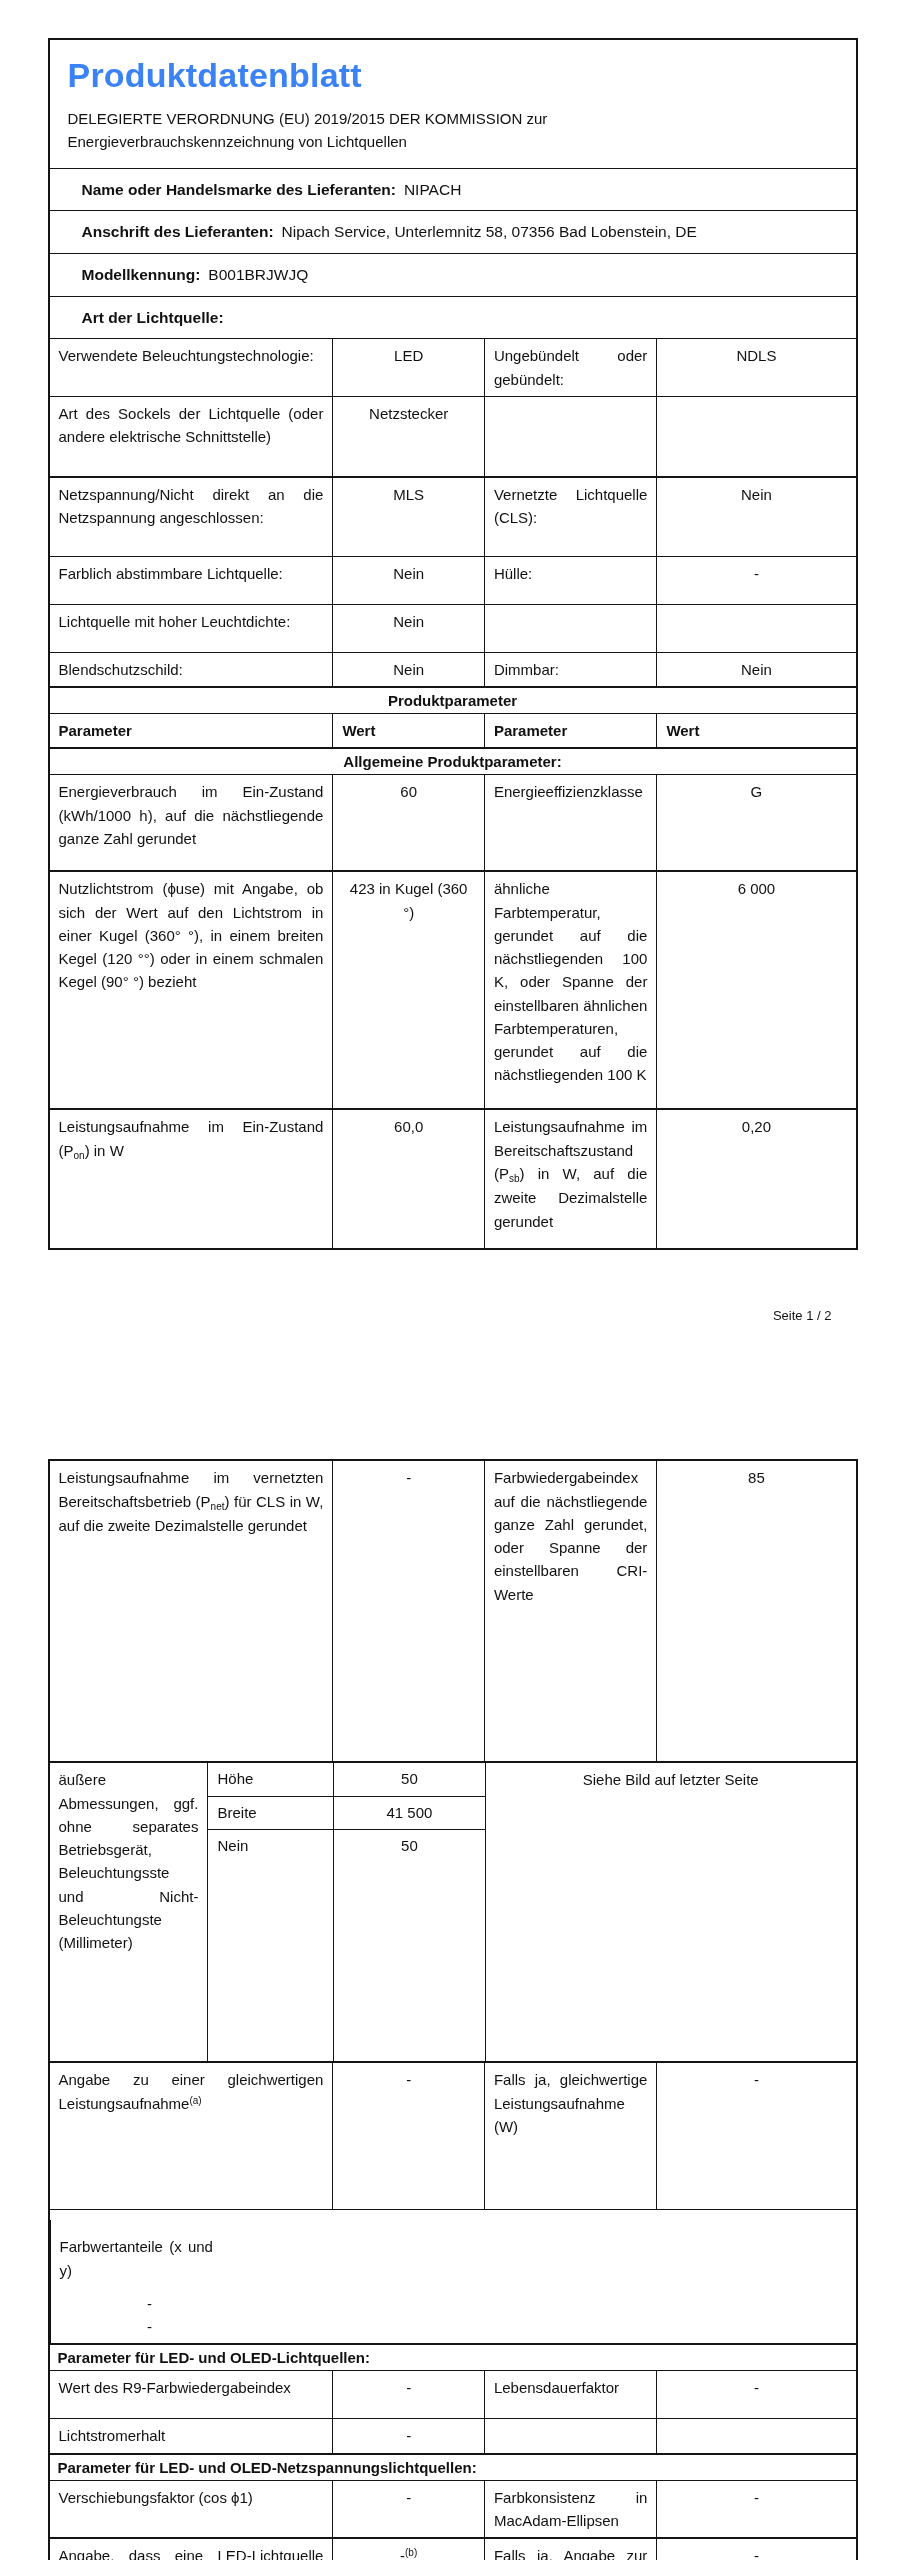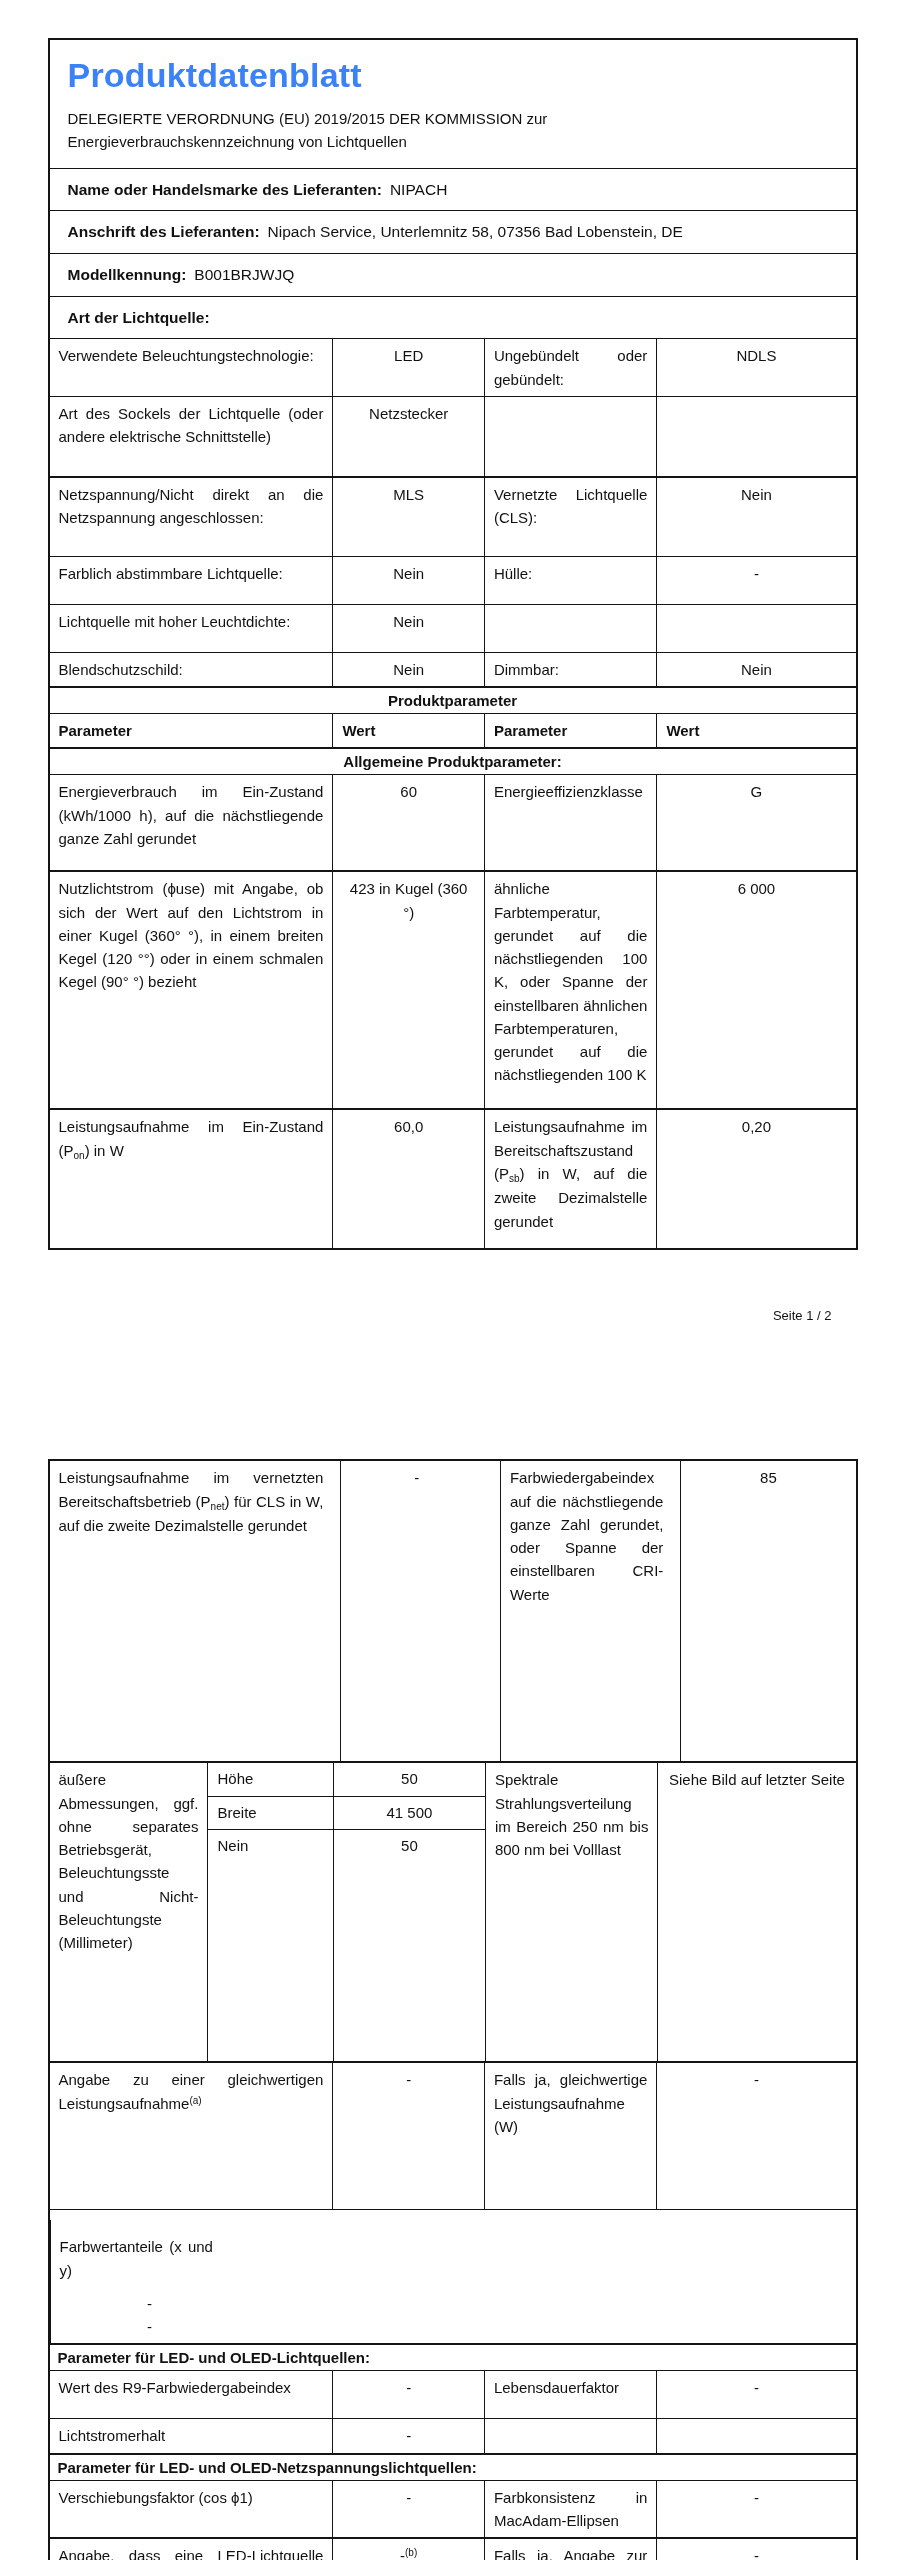--- a/index.html
+++ b/index.html
@@ -8,21 +8,21 @@
     font-family:"Liberation Sans","DejaVu Sans",sans-serif;
     color:#111;position:relative;
   }
   .canvas{width:905px;min-height:2560px;background:#fff;outline:1px solid #ececec;box-sizing:border-box;}
   .sheet{width:810px;margin:0 auto;}
   .tbl{border:2px solid #141414;box-sizing:border-box;background:#fff;}
   
   .title-block{padding:16px 18px 12px 18px;}
   .doc-title{font-size:34px;font-weight:bold;letter-spacing:.2px;margin:0;}
   .doc-subtitle{font-size:15px;line-height:1.55;margin:12px 0 2px 0;max-width:680px;}
-  .info-row{border-top:1px solid #141414;padding:10px 18px;font-size:15.5px;line-height:1.4;}
+  .info-row{border-top:1px solid #141414;padding:10px 32px;font-size:15.5px;line-height:1.4;}
   .info-row .lbl{font-weight:bold;}
   .info-row .val{margin-left:8px;}
   
   .r{display:flex;border-top:1px solid #141414;box-sizing:border-box;}
   .r.thick{border-top-width:2px;}
   .c{padding:5px 9px;font-size:15px;line-height:1.55;box-sizing:border-box;}
   .c1{width:35.1%;text-align:justify;}
   .c2{width:18.8%;text-align:center;border-left:1px solid #141414;}
   .c3{width:21.4%;text-align:justify;border-left:1px solid #141414;}
   .c4{width:24.7%;text-align:center;border-left:1px solid #141414;flex:1;}
@@ -40,21 +40,21 @@
   .dsr.grow{flex:1 1 auto;}
   .dsl{width:45%;padding:5px 9px;font-size:15px;line-height:1.5;box-sizing:border-box;}
   .dsv{flex:1;padding:5px 9px;font-size:15px;line-height:1.5;text-align:center;border-left:1px solid #141414;box-sizing:border-box;}
   
   .page-footer{font-size:13px;text-align:right;padding-right:26px;}
   .spacer-p1{height:38px;}
   .gap-footer1{height:58px;}
   .gap-page2{height:136px;}
   
   .mh48{min-height:48px;} .mh78{min-height:80px;} .mh92{min-height:96px;}
-  .mh140{min-height:140px;} .mh235{min-height:238px;} .mh300{min-height:300px;gap:8px;}
+  .mh140{min-height:140px;} .mh235{min-height:238px;} .mh300{min-height:300px;}
   .mh145{min-height:148px;} .mh70{min-height:72px;flex-direction:column;} .mh150{min-height:152px;}
 </style>
 </head>
 <body>
 
 <div class="canvas">
   <div class="spacer-p1"></div>
 
   <div class="sheet">
     <div class="tbl">
@@ -172,21 +172,20 @@
           </div>
           <div class="dsr">
             <div class="dsl">Breite</div>
             <div class="dsv">41 500</div>
           </div>
           <div class="dsr grow">
             <div class="dsl">Nein</div>
             <div class="dsv">50</div>
           </div>
         </div>
-        <div class="c c3">Spektrale Strahlungsverteilung im Bereich 250 nm bis 800 nm bei Volllast</div>
         <div class="c c4">Siehe Bild auf letzter Seite</div>
       </div>
 
       <div class="r thick mh145">
         <div class="c c1"><span>Angabe zu einer gleichwertigen Leistungsaufnahme</span><sup class="s">(a)</sup></div>
         <div class="c c2">-</div>
         <div class="c c3">Falls ja, gleichwertige Leistungsaufnahme (W)</div>
         <div class="c c4">-</div>
       </div>
 

